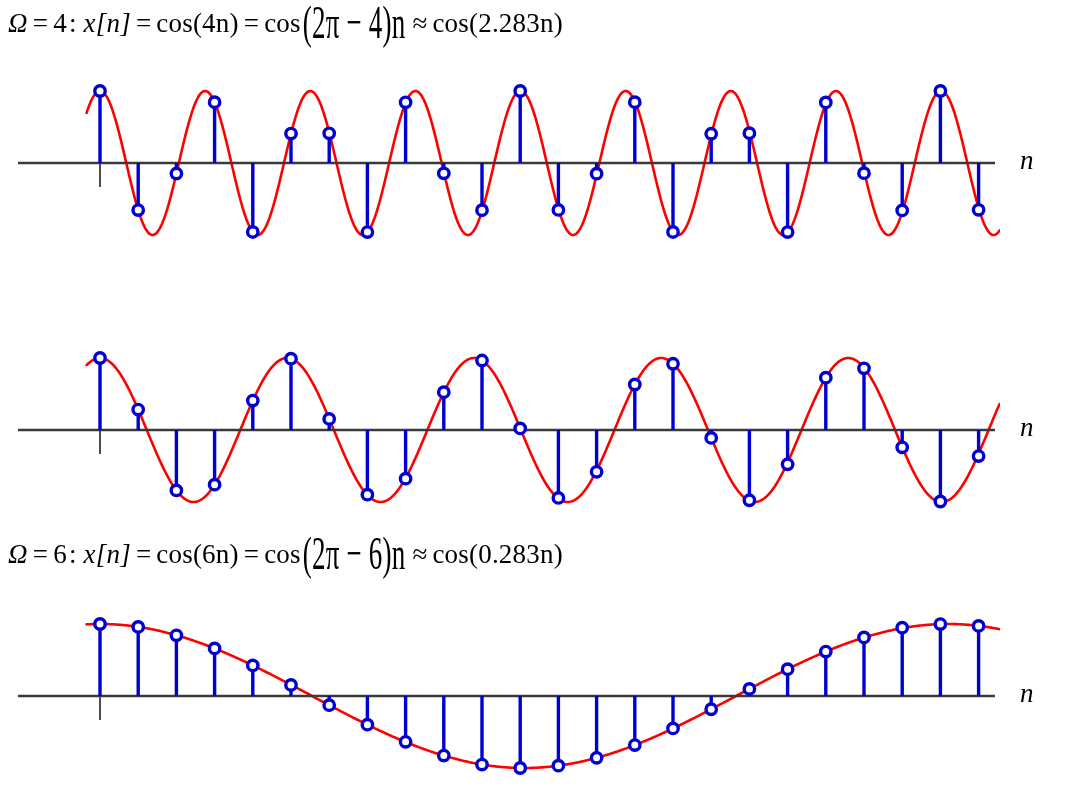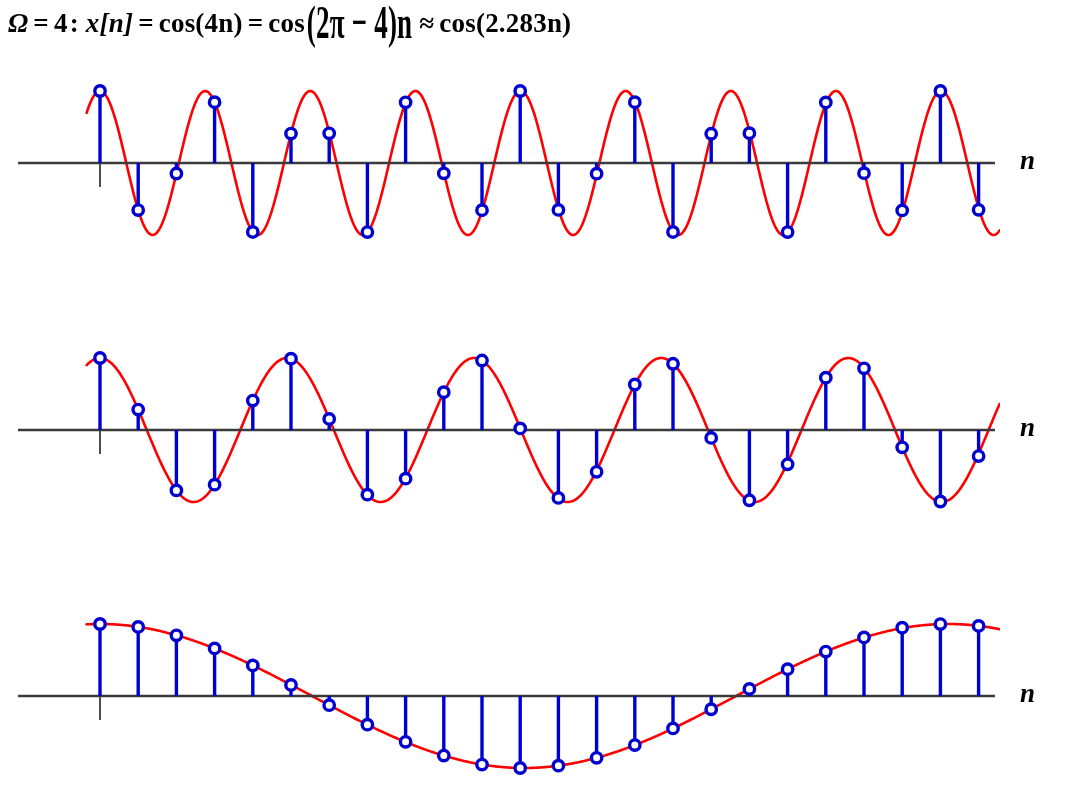--- a/index.html
+++ b/index.html
@@ -12,21 +12,20 @@
     height: 802px;
     font-family: "Liberation Serif", "DejaVu Serif", serif;
     color: #000000;
     overflow: hidden;
     position: relative;
   }
   .page {
     position: relative;
     width: 916px;
     height: 802px;
-    font-weight: bold;
   }
   .eqn {
     position: absolute;
     left: 8px;
     font-family: "Liberation Serif", "DejaVu Serif", serif;
     font-size: 27px;
     line-height: 1;
     white-space: nowrap;
     color: #000000;
     letter-spacing: 0.2px;
@@ -175,20 +174,23 @@
           <circle cx="902.20" cy="105.35" r="5.2" fill="#ffffff" stroke="#0000d0" stroke-width="3.4"></circle>
           <line x1="940.40" y1="88" x2="940.40" y2="159.50" stroke="#0000d0" stroke-width="3.4"></line>
           <circle cx="940.40" cy="159.50" r="5.2" fill="#ffffff" stroke="#0000d0" stroke-width="3.4"></circle>
           <line x1="978.60" y1="88" x2="978.60" y2="114.06" stroke="#0000d0" stroke-width="3.4"></line>
           <circle cx="978.60" cy="114.06" r="5.2" fill="#ffffff" stroke="#0000d0" stroke-width="3.4"></circle>
         </g>
       </svg>
     </div>
   <div class="axislabel" style="left:1020px; top:412px;">n</div>
 
+  <div class="eqn" style="top:541px;">
+    <span class="mi">Ω</span><span class="mo">=</span><span class="mn">6</span><span class="colon">:</span><span class="mi">x[n]</span><span class="mo">=</span><span class="func">cos(6n)</span><span class="mo">=</span><span class="func">cos</span><span class="bigparen">(2π − 6)n</span><span class="mo">≈</span><span class="func">cos(0.283n)</span>
+  </div>
   <div class="plotwrap" id="plot-2" style="top:608px;">
       <svg width="1000" height="176" viewBox="0 0 1000 176">
         <path d="M86.63,16.35 L87.59,16.30 L88.54,16.26 L89.50,16.22 L90.45,16.18 L91.41,16.15 L92.36,16.12 L93.31,16.09 L94.27,16.06 L95.22,16.05 L96.18,16.03 L97.14,16.02 L98.09,16.01 L99.05,16.00 L100.00,16.00 L100.95,16.00 L101.91,16.01 L102.87,16.02 L103.82,16.03 L104.78,16.05 L105.73,16.06 L106.69,16.09 L107.64,16.12 L108.59,16.15 L109.55,16.18 L110.51,16.22 L111.46,16.26 L112.42,16.30 L113.37,16.35 L114.33,16.41 L115.28,16.46 L116.24,16.52 L117.19,16.58 L118.15,16.65 L119.10,16.72 L120.06,16.79 L121.01,16.87 L121.97,16.95 L122.92,17.04 L123.88,17.12 L124.83,17.21 L125.79,17.31 L126.74,17.41 L127.70,17.51 L128.65,17.62 L129.61,17.72 L130.56,17.84 L131.52,17.95 L132.47,18.07 L133.43,18.20 L134.38,18.32 L135.34,18.45 L136.29,18.59 L137.25,18.72 L138.20,18.86 L139.16,19.01 L140.11,19.16 L141.07,19.31 L142.02,19.46 L142.98,19.62 L143.93,19.78 L144.88,19.94 L145.84,20.11 L146.80,20.28 L147.75,20.46 L148.70,20.64 L149.66,20.82 L150.61,21.00 L151.57,21.19 L152.52,21.38 L153.48,21.58 L154.43,21.78 L155.39,21.98 L156.34,22.18 L157.30,22.39 L158.25,22.60 L159.21,22.82 L160.16,23.03 L161.12,23.26 L162.07,23.48 L163.03,23.71 L163.98,23.94 L164.94,24.17 L165.89,24.41 L166.85,24.65 L167.80,24.89 L168.76,25.14 L169.71,25.39 L170.67,25.64 L171.62,25.90 L172.58,26.16 L173.53,26.42 L174.49,26.69 L175.44,26.96 L176.40,27.23 L177.35,27.50 L178.31,27.78 L179.26,28.06 L180.22,28.35 L181.17,28.63 L182.13,28.92 L183.08,29.21 L184.04,29.51 L184.99,29.81 L185.95,30.11 L186.90,30.41 L187.86,30.72 L188.81,31.03 L189.77,31.34 L190.72,31.66 L191.68,31.98 L192.63,32.30 L193.59,32.62 L194.54,32.95 L195.50,33.28 L196.45,33.61 L197.41,33.95 L198.36,34.29 L199.32,34.63 L200.27,34.97 L201.23,35.32 L202.18,35.66 L203.14,36.02 L204.09,36.37 L205.05,36.73 L206.00,37.08 L206.96,37.45 L207.91,37.81 L208.87,38.18 L209.82,38.55 L210.78,38.92 L211.73,39.29 L212.69,39.67 L213.64,40.05 L214.60,40.43 L215.55,40.81 L216.51,41.20 L217.46,41.58 L218.42,41.98 L219.37,42.37 L220.33,42.76 L221.28,43.16 L222.24,43.56 L223.19,43.96 L224.15,44.37 L225.10,44.77 L226.06,45.18 L227.01,45.59 L227.97,46.00 L228.92,46.42 L229.88,46.84 L230.83,47.26 L231.79,47.68 L232.74,48.10 L233.70,48.52 L234.65,48.95 L235.61,49.38 L236.56,49.81 L237.52,50.24 L238.47,50.68 L239.43,51.12 L240.38,51.55 L241.34,51.99 L242.29,52.44 L243.25,52.88 L244.20,53.33 L245.16,53.77 L246.11,54.22 L247.07,54.67 L248.02,55.12 L248.98,55.58 L249.93,56.03 L250.89,56.49 L251.84,56.95 L252.80,57.41 L253.75,57.87 L254.71,58.34 L255.66,58.80 L256.62,59.27 L257.57,59.74 L258.53,60.20 L259.48,60.67 L260.44,61.15 L261.39,61.62 L262.35,62.09 L263.30,62.57 L264.26,63.05 L265.21,63.53 L266.17,64.01 L267.12,64.49 L268.08,64.97 L269.03,65.45 L269.99,65.94 L270.94,66.42 L271.90,66.91 L272.85,67.40 L273.81,67.88 L274.76,68.37 L275.72,68.86 L276.67,69.36 L277.63,69.85 L278.59,70.34 L279.54,70.84 L280.50,71.33 L281.45,71.83 L282.41,72.32 L283.36,72.82 L284.32,73.32 L285.27,73.82 L286.23,74.32 L287.18,74.82 L288.14,75.32 L289.09,75.82 L290.05,76.33 L291.00,76.83 L291.96,77.33 L292.91,77.84 L293.87,78.34 L294.82,78.85 L295.78,79.35 L296.73,79.86 L297.69,80.36 L298.64,80.87 L299.60,81.38 L300.55,81.88 L301.51,82.39 L302.46,82.90 L303.42,83.41 L304.37,83.92 L305.33,84.43 L306.28,84.93 L307.24,85.44 L308.19,85.95 L309.15,86.46 L310.10,86.97 L311.06,87.48 L312.01,87.99 L312.97,88.50 L313.92,89.01 L314.88,89.52 L315.83,90.03 L316.79,90.54 L317.74,91.04 L318.70,91.55 L319.65,92.06 L320.61,92.57 L321.56,93.08 L322.52,93.59 L323.47,94.09 L324.43,94.60 L325.38,95.11 L326.34,95.62 L327.29,96.12 L328.25,96.63 L329.20,97.13 L330.16,97.64 L331.11,98.14 L332.07,98.65 L333.02,99.15 L333.98,99.65 L334.93,100.16 L335.89,100.66 L336.84,101.16 L337.80,101.66 L338.75,102.16 L339.71,102.66 L340.66,103.16 L341.62,103.65 L342.57,104.15 L343.53,104.65 L344.48,105.14 L345.44,105.64 L346.39,106.13 L347.35,106.62 L348.30,107.11 L349.26,107.61 L350.21,108.09 L351.17,108.58 L352.12,109.07 L353.08,109.56 L354.03,110.04 L354.99,110.53 L355.94,111.01 L356.90,111.49 L357.85,111.97 L358.81,112.45 L359.76,112.93 L360.72,113.41 L361.67,113.89 L362.63,114.36 L363.58,114.83 L364.54,115.31 L365.49,115.78 L366.45,116.25 L367.40,116.71 L368.36,117.18 L369.31,117.64 L370.27,118.11 L371.22,118.57 L372.18,119.03 L373.13,119.49 L374.09,119.95 L375.04,120.40 L376.00,120.86 L376.95,121.31 L377.91,121.76 L378.86,122.21 L379.82,122.66 L380.77,123.10 L381.73,123.55 L382.68,123.99 L383.64,124.43 L384.59,124.87 L385.55,125.30 L386.50,125.74 L387.46,126.17 L388.41,126.60 L389.37,127.03 L390.32,127.46 L391.28,127.88 L392.23,128.31 L393.19,128.73 L394.14,129.15 L395.10,129.56 L396.05,129.98 L397.01,130.39 L397.96,130.80 L398.92,131.21 L399.87,131.62 L400.83,132.02 L401.78,132.42 L402.74,132.82 L403.69,133.22 L404.65,133.62 L405.60,134.01 L406.56,134.40 L407.51,134.79 L408.47,135.17 L409.42,135.56 L410.38,135.94 L411.33,136.32 L412.29,136.69 L413.24,137.07 L414.20,137.44 L415.15,137.81 L416.11,138.17 L417.06,138.54 L418.02,138.90 L418.97,139.26 L419.93,139.62 L420.88,139.97 L421.84,140.32 L422.79,140.67 L423.75,141.02 L424.70,141.36 L425.66,141.70 L426.61,142.04 L427.57,142.37 L428.52,142.71 L429.48,143.04 L430.43,143.36 L431.39,143.69 L432.34,144.01 L433.30,144.33 L434.25,144.64 L435.21,144.96 L436.16,145.27 L437.12,145.57 L438.07,145.88 L439.03,146.18 L439.98,146.48 L440.94,146.77 L441.89,147.07 L442.85,147.36 L443.80,147.64 L444.76,147.93 L445.71,148.21 L446.67,148.49 L447.62,148.76 L448.58,149.03 L449.53,149.30 L450.49,149.57 L451.44,149.83 L452.40,150.09 L453.35,150.35 L454.31,150.60 L455.26,150.85 L456.22,151.10 L457.17,151.34 L458.13,151.58 L459.08,151.82 L460.04,152.05 L460.99,152.28 L461.95,152.51 L462.90,152.74 L463.86,152.96 L464.81,153.17 L465.77,153.39 L466.72,153.60 L467.68,153.81 L468.63,154.01 L469.59,154.22 L470.54,154.41 L471.50,154.61 L472.45,154.80 L473.41,154.99 L474.36,155.17 L475.32,155.36 L476.27,155.53 L477.23,155.71 L478.18,155.88 L479.14,156.05 L480.09,156.21 L481.05,156.38 L482.00,156.53 L482.96,156.69 L483.91,156.84 L484.87,156.99 L485.82,157.13 L486.78,157.27 L487.73,157.41 L488.69,157.54 L489.64,157.67 L490.60,157.80 L491.55,157.92 L492.51,158.04 L493.46,158.16 L494.42,158.27 L495.37,158.38 L496.33,158.49 L497.28,158.59 L498.24,158.69 L499.19,158.78 L500.15,158.87 L501.10,158.96 L502.06,159.05 L503.01,159.13 L503.97,159.20 L504.92,159.28 L505.88,159.35 L506.83,159.41 L507.79,159.48 L508.74,159.54 L509.70,159.59 L510.65,159.65 L511.61,159.69 L512.56,159.74 L513.52,159.78 L514.47,159.82 L515.43,159.85 L516.38,159.88 L517.34,159.91 L518.29,159.93 L519.25,159.95 L520.20,159.97 L521.16,159.98 L522.11,159.99 L523.07,160.00 L524.02,160.00 L524.98,160.00 L525.93,159.99 L526.89,159.98 L527.84,159.97 L528.80,159.96 L529.75,159.94 L530.71,159.91 L531.66,159.89 L532.62,159.86 L533.57,159.82 L534.53,159.78 L535.48,159.74 L536.44,159.70 L537.39,159.65 L538.35,159.60 L539.30,159.54 L540.26,159.48 L541.21,159.42 L542.17,159.35 L543.12,159.28 L544.08,159.21 L545.03,159.13 L545.99,159.05 L546.94,158.97 L547.90,158.88 L548.85,158.79 L549.81,158.69 L550.76,158.60 L551.72,158.49 L552.67,158.39 L553.63,158.28 L554.58,158.17 L555.54,158.05 L556.49,157.93 L557.45,157.81 L558.40,157.68 L559.36,157.55 L560.31,157.42 L561.27,157.28 L562.22,157.14 L563.18,157.00 L564.13,156.85 L565.09,156.70 L566.04,156.55 L567.00,156.39 L567.95,156.23 L568.91,156.06 L569.86,155.89 L570.82,155.72 L571.77,155.55 L572.73,155.37 L573.68,155.19 L574.64,155.00 L575.59,154.82 L576.55,154.63 L577.50,154.43 L578.46,154.23 L579.41,154.03 L580.37,153.83 L581.32,153.62 L582.28,153.41 L583.23,153.19 L584.19,152.97 L585.14,152.75 L586.10,152.53 L587.05,152.30 L588.01,152.07 L588.96,151.84 L589.92,151.60 L590.87,151.36 L591.83,151.12 L592.78,150.87 L593.74,150.62 L594.69,150.37 L595.65,150.11 L596.60,149.85 L597.56,149.59 L598.51,149.32 L599.47,149.05 L600.42,148.78 L601.38,148.51 L602.33,148.23 L603.29,147.95 L604.24,147.67 L605.20,147.38 L606.15,147.09 L607.11,146.80 L608.06,146.50 L609.02,146.20 L609.97,145.90 L610.93,145.60 L611.88,145.29 L612.84,144.98 L613.79,144.67 L614.75,144.35 L615.70,144.03 L616.66,143.71 L617.61,143.39 L618.57,143.06 L619.52,142.73 L620.48,142.40 L621.43,142.07 L622.39,141.73 L623.34,141.39 L624.30,141.04 L625.25,140.70 L626.21,140.35 L627.16,140.00 L628.12,139.65 L629.07,139.29 L630.03,138.93 L630.98,138.57 L631.94,138.21 L632.89,137.84 L633.85,137.47 L634.80,137.10 L635.76,136.72 L636.71,136.35 L637.67,135.97 L638.62,135.59 L639.58,135.21 L640.53,134.82 L641.49,134.43 L642.44,134.04 L643.40,133.65 L644.35,133.25 L645.31,132.86 L646.26,132.46 L647.22,132.05 L648.17,131.65 L649.13,131.24 L650.08,130.84 L651.04,130.43 L651.99,130.01 L652.95,129.60 L653.90,129.18 L654.86,128.76 L655.81,128.34 L656.77,127.92 L657.72,127.49 L658.68,127.07 L659.63,126.64 L660.59,126.21 L661.54,125.77 L662.50,125.34 L663.45,124.90 L664.41,124.46 L665.36,124.02 L666.32,123.58 L667.27,123.14 L668.23,122.69 L669.18,122.25 L670.14,121.80 L671.09,121.35 L672.05,120.89 L673.00,120.44 L673.96,119.98 L674.91,119.53 L675.87,119.07 L676.82,118.61 L677.78,118.15 L678.73,117.68 L679.69,117.22 L680.64,116.75 L681.60,116.28 L682.55,115.82 L683.51,115.34 L684.46,114.87 L685.42,114.40 L686.37,113.92 L687.33,113.45 L688.28,112.97 L689.24,112.49 L690.19,112.01 L691.15,111.53 L692.10,111.05 L693.06,110.57 L694.01,110.08 L694.97,109.60 L695.92,109.11 L696.88,108.62 L697.83,108.14 L698.79,107.65 L699.74,107.16 L700.70,106.66 L701.65,106.17 L702.61,105.68 L703.56,105.18 L704.52,104.69 L705.47,104.19 L706.43,103.70 L707.38,103.20 L708.34,102.70 L709.29,102.20 L710.25,101.70 L711.20,101.20 L712.16,100.70 L713.11,100.20 L714.07,99.70 L715.02,99.19 L715.98,98.69 L716.93,98.19 L717.89,97.68 L718.84,97.18 L719.80,96.67 L720.75,96.16 L721.71,95.66 L722.66,95.15 L723.62,94.64 L724.57,94.14 L725.53,93.63 L726.48,93.12 L727.44,92.61 L728.39,92.10 L729.35,91.60 L730.30,91.09 L731.26,90.58 L732.21,90.07 L733.17,89.56 L734.12,89.05 L735.08,88.54 L736.03,88.03 L736.99,87.52 L737.94,87.01 L738.90,86.50 L739.85,85.99 L740.81,85.49 L741.76,84.98 L742.72,84.47 L743.67,83.96 L744.63,83.45 L745.58,82.94 L746.54,82.43 L747.49,81.93 L748.45,81.42 L749.40,80.91 L750.36,80.40 L751.31,79.90 L752.27,79.39 L753.22,78.89 L754.18,78.38 L755.13,77.88 L756.09,77.37 L757.04,76.87 L758.00,76.37 L758.95,75.86 L759.91,75.36 L760.86,74.86 L761.82,74.36 L762.77,73.86 L763.73,73.36 L764.68,72.86 L765.64,72.37 L766.59,71.87 L767.55,71.37 L768.50,70.88 L769.46,70.38 L770.41,69.89 L771.37,69.40 L772.32,68.91 L773.28,68.41 L774.23,67.93 L775.19,67.44 L776.14,66.95 L777.10,66.46 L778.05,65.98 L779.01,65.49 L779.96,65.01 L780.92,64.53 L781.87,64.05 L782.83,63.57 L783.78,63.09 L784.74,62.61 L785.69,62.13 L786.65,61.66 L787.60,61.19 L788.56,60.71 L789.51,60.24 L790.47,59.77 L791.42,59.31 L792.38,58.84 L793.33,58.37 L794.29,57.91 L795.24,57.45 L796.20,56.99 L797.15,56.53 L798.11,56.07 L799.06,55.62 L800.02,55.16 L800.97,54.71 L801.93,54.26 L802.88,53.81 L803.84,53.36 L804.79,52.92 L805.75,52.47 L806.70,52.03 L807.66,51.59 L808.61,51.15 L809.57,50.71 L810.52,50.28 L811.48,49.85 L812.43,49.42 L813.39,48.99 L814.34,48.56 L815.30,48.13 L816.25,47.71 L817.21,47.29 L818.16,46.87 L819.12,46.45 L820.07,46.04 L821.02,45.63 L821.98,45.22 L822.93,44.81 L823.89,44.40 L824.84,44.00 L825.80,43.59 L826.75,43.19 L827.71,42.80 L828.66,42.40 L829.62,42.01 L830.57,41.62 L831.53,41.23 L832.48,40.84 L833.44,40.46 L834.39,40.08 L835.35,39.70 L836.30,39.32 L837.26,38.95 L838.21,38.58 L839.17,38.21 L840.12,37.84 L841.08,37.48 L842.03,37.11 L842.99,36.76 L843.94,36.40 L844.90,36.04 L845.85,35.69 L846.81,35.34 L847.76,35.00 L848.72,34.66 L849.67,34.31 L850.63,33.98 L851.58,33.64 L852.54,33.31 L853.49,32.98 L854.45,32.65 L855.40,32.33 L856.36,32.01 L857.31,31.69 L858.27,31.37 L859.22,31.06 L860.18,30.75 L861.13,30.44 L862.09,30.13 L863.04,29.83 L864.00,29.53 L864.95,29.24 L865.91,28.95 L866.86,28.66 L867.82,28.37 L868.77,28.08 L869.73,27.80 L870.68,27.53 L871.64,27.25 L872.59,26.98 L873.55,26.71 L874.50,26.44 L875.46,26.18 L876.41,25.92 L877.37,25.67 L878.32,25.41 L879.28,25.16 L880.23,24.91 L881.19,24.67 L882.14,24.43 L883.10,24.19 L884.05,23.96 L885.01,23.73 L885.96,23.50 L886.92,23.27 L887.87,23.05 L888.83,22.83 L889.78,22.62 L890.74,22.41 L891.69,22.20 L892.65,21.99 L893.60,21.79 L894.56,21.59 L895.51,21.40 L896.47,21.21 L897.42,21.02 L898.38,20.83 L899.33,20.65 L900.29,20.47 L901.24,20.30 L902.20,20.13 L903.15,19.96 L904.11,19.79 L905.06,19.63 L906.02,19.47 L906.97,19.32 L907.93,19.17 L908.88,19.02 L909.84,18.88 L910.79,18.73 L911.75,18.60 L912.70,18.46 L913.66,18.33 L914.61,18.21 L915.57,18.08 L916.52,17.96 L917.48,17.85 L918.43,17.73 L919.39,17.62 L920.34,17.52 L921.30,17.42 L922.25,17.32 L923.21,17.22 L924.16,17.13 L925.12,17.04 L926.07,16.96 L927.03,16.88 L927.98,16.80 L928.94,16.73 L929.89,16.66 L930.85,16.59 L931.80,16.53 L932.76,16.47 L933.71,16.41 L934.67,16.36 L935.62,16.31 L936.58,16.26 L937.53,16.22 L938.49,16.18 L939.44,16.15 L940.40,16.12 L941.35,16.09 L942.31,16.07 L943.26,16.05 L944.22,16.03 L945.17,16.02 L946.13,16.01 L947.08,16.00 L948.04,16.00 L948.99,16.00 L949.95,16.01 L950.90,16.02 L951.86,16.03 L952.81,16.04 L953.77,16.06 L954.72,16.09 L955.68,16.11 L956.63,16.14 L957.59,16.18 L958.54,16.21 L959.50,16.26 L960.45,16.30 L961.41,16.35 L962.36,16.40 L963.32,16.46 L964.27,16.52 L965.23,16.58 L966.18,16.64 L967.14,16.71 L968.09,16.79 L969.05,16.86 L970.00,16.94 L970.96,17.03 L971.91,17.12 L972.87,17.21 L973.82,17.30 L974.78,17.40 L975.73,17.50 L976.69,17.61 L977.64,17.72 L978.60,17.83 L979.55,17.94 L980.51,18.06 L981.46,18.19 L982.42,18.31 L983.37,18.44 L984.33,18.58 L985.28,18.71 L986.24,18.85 L987.19,19.00 L988.15,19.14 L989.10,19.29 L990.06,19.45 L991.01,19.61 L991.97,19.77 L992.92,19.93 L993.88,20.10 L994.83,20.27 L995.79,20.44 L996.74,20.62 L997.70,20.80 L998.65,20.99 L999.61,21.18" fill="none" stroke="#ff0000" stroke-width="2.6" stroke-linejoin="round" stroke-linecap="round"></path>
         <line x1="18" y1="88" x2="995" y2="88" stroke="#3a3a3a" stroke-width="2.4"></line>
         <line x1="100" y1="64" x2="100" y2="112" stroke="#3a3a3a" stroke-width="1.8"></line>
         <g>
           <line x1="100.00" y1="88" x2="100.00" y2="16.00" stroke="#0000d0" stroke-width="3.4"></line>
           <circle cx="100.00" cy="16.00" r="5.2" fill="#ffffff" stroke="#0000d0" stroke-width="3.4"></circle>
           <line x1="138.20" y1="88" x2="138.20" y2="18.88" stroke="#0000d0" stroke-width="3.4"></line>
           <circle cx="138.20" cy="18.88" r="5.2" fill="#ffffff" stroke="#0000d0" stroke-width="3.4"></circle>

